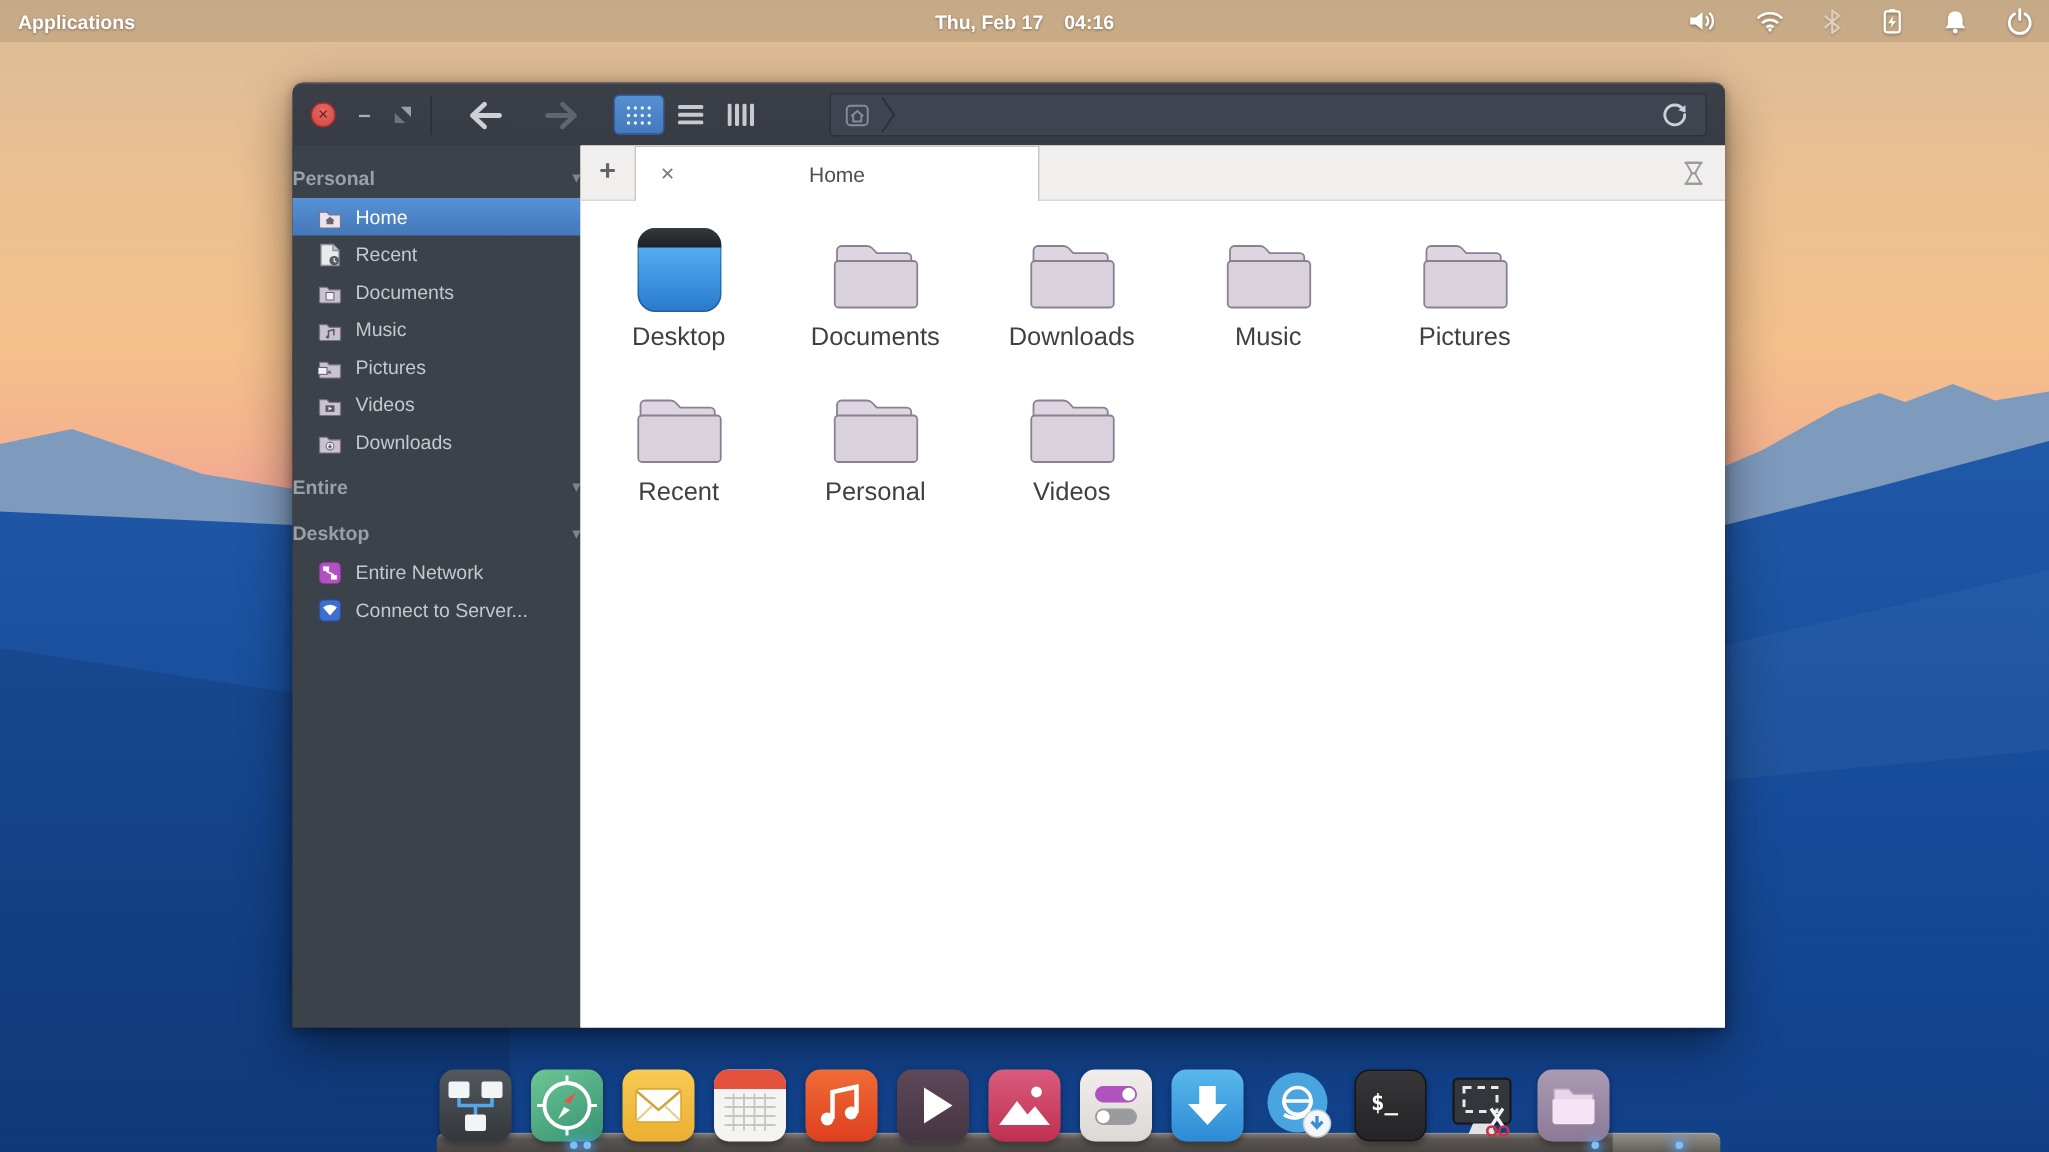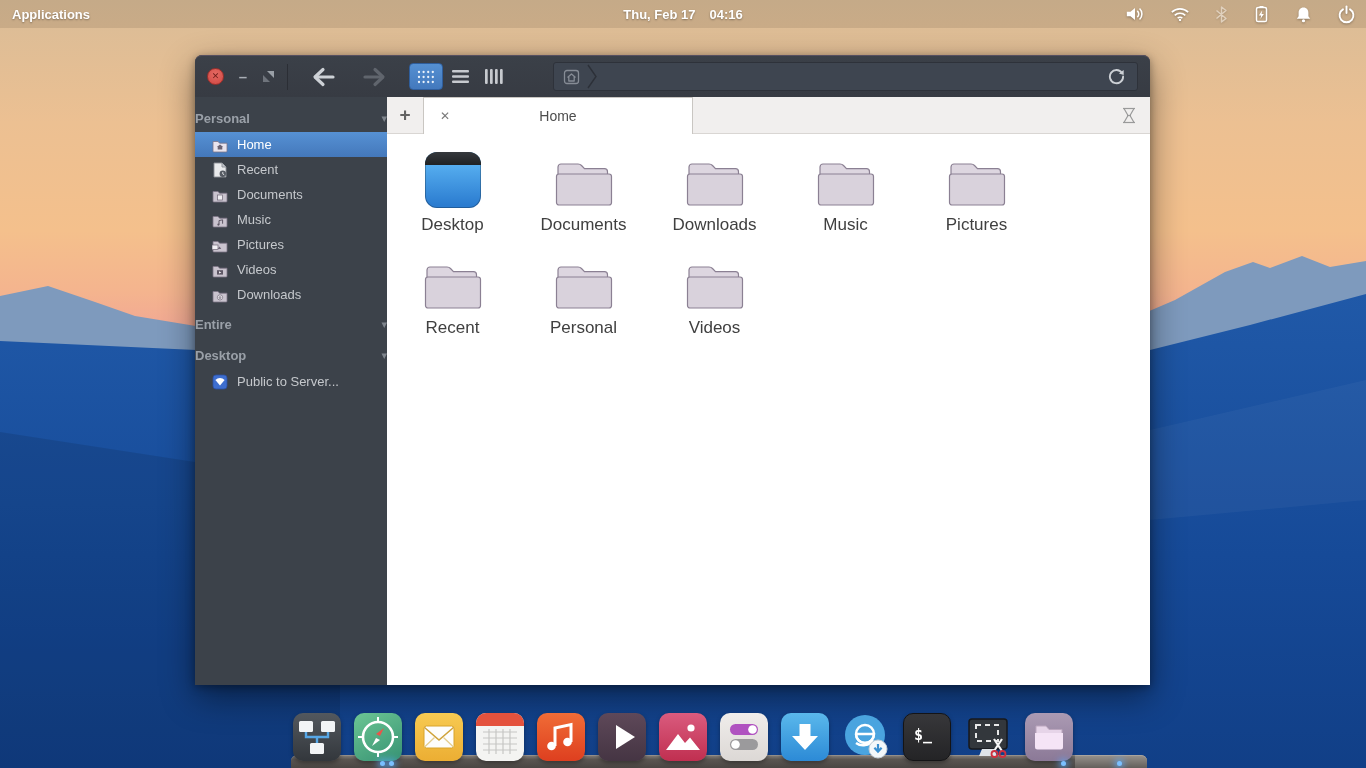--- a/index.html
+++ b/index.html
@@ -377,25 +377,36 @@
 
       <div class="side-gap"></div>
       <div class="side-header">
         <span>Desktop</span>
         <span class="side-caret">▾</span>
       </div>
 
       <div class="side-item">
         <span class="side-ic">
           <svg width="16" height="16" viewBox="0 0 16 16">
+            <rect x="1" y="1" width="14" height="14" rx="3" fill="#b44fc4" stroke="#8a3a99" stroke-width="0.8"></rect>
+            <rect x="3.4" y="3.6" width="4" height="3" fill="#fff"></rect>
+              <rect x="8.6" y="9.4" width="4" height="3" fill="#fff"></rect>
+            <path d="M5.4,6.6 L10.6,9.4" stroke="#fff" stroke-width="1.1"></path>
+          </svg>
+        </span>
+        <span>Entire Network</span>
+      </div>
+      <div class="side-item">
+        <span class="side-ic">
+          <svg width="16" height="16" viewBox="0 0 16 16">
             <rect x="1" y="1" width="14" height="14" rx="3" fill="#3e6ecf" stroke="#2c51a3" stroke-width="0.8"></rect>
             <path d="M3.4,6 a6.5,6.5 0 0 1 9.2,0 l-4.6,5.4 z" fill="#fff"></path>
           </svg>
         </span>
-        <span>Public to Server...</span>
+        <span>Connect to Server...</span>
       </div>
     </div>
 
     <div class="main">
       <div class="tabbar">
         <div class="newtab-btn">
           <span>+</span>
         </div>
         <div class="tab">
           <span class="tab-close">✕</span>

